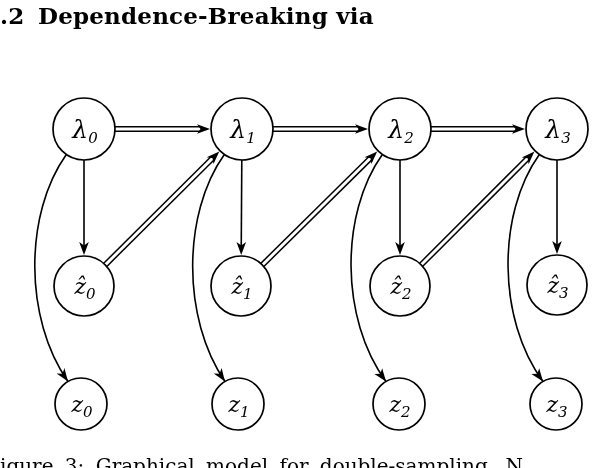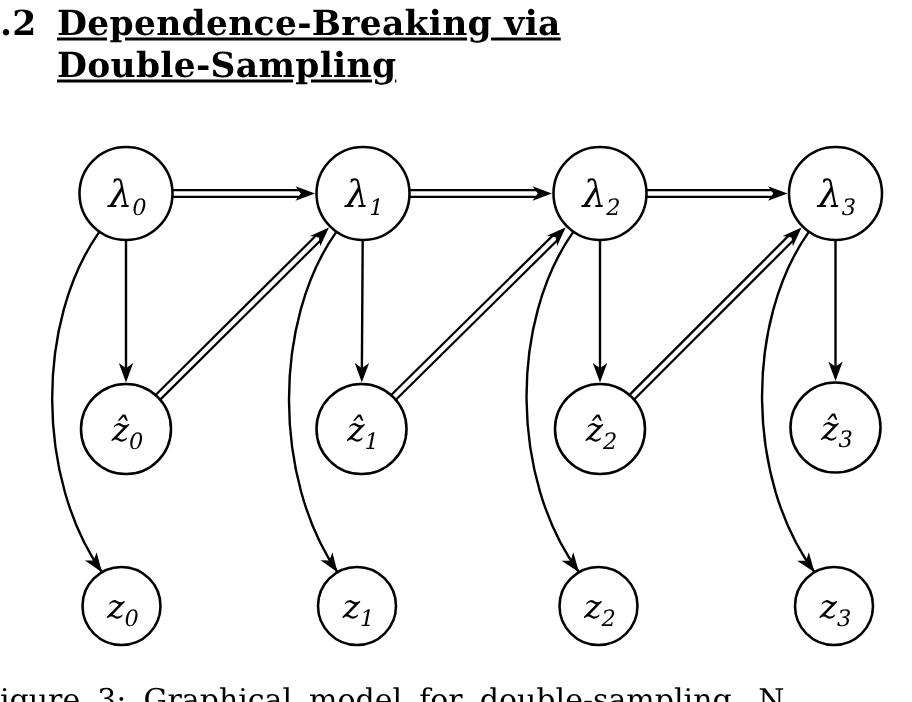--- a/index.html
+++ b/index.html
@@ -12,38 +12,38 @@
   }
   .page { position: absolute; inset: 0; }
   .heading {
     position: absolute; top: 2px; left: 0;
     display: flex;
     font-weight: bold; font-size: 23px; line-height: 28px;
     letter-spacing: 0.2px;
     color: #000;
   }
   .heading .secnum { width: 38px; flex: 0 0 38px; }
-  .heading .htext { white-space: nowrap; text-decoration: underline; }
+  .heading .htext { white-space: nowrap; }
   .graph-svg { position: absolute; top: 0; left: 0; }
   .graph-svg text { font-family: "DejaVu Serif", serif; }
   .caption {
     position: absolute; top: 454px; left: 0;
     font-size: 20px; line-height: 24px;
     white-space: nowrap; word-spacing: 5px;
     color: #000;
   }
 </style>
 </head>
 <body>
 
 <div class="page">
 
   <div class="heading">
     <span class="secnum">.2</span>
-    <span class="htext"><span>Dependence-Breaking via</span><br><span>Double-Sampling</span></span>
+    <span class="htext"><span>Dependence-Breaking via</span><br></span>
   </div>
 
   <svg class="graph-svg" width="608" height="468" viewBox="0 0 608 468">
       <line x1="115" y1="131.2" x2="201" y2="131.2" stroke="#000000" stroke-width="1.5"></line>
       <line x1="115" y1="126.8" x2="201" y2="126.8" stroke="#000000" stroke-width="1.5"></line>
       <polygon points="210.0,129.0 197.0,133.8 200.5,129.0 197.0,124.2" fill="#000000"></polygon>
       <line x1="273" y1="131.2" x2="359" y2="131.2" stroke="#000000" stroke-width="1.5"></line>
       <line x1="273" y1="126.8" x2="359" y2="126.8" stroke="#000000" stroke-width="1.5"></line>
       <polygon points="368.0,129.0 355.0,133.8 358.5,129.0 355.0,124.2" fill="#000000"></polygon>
       <line x1="431" y1="131.2" x2="516" y2="131.2" stroke="#000000" stroke-width="1.5"></line>

